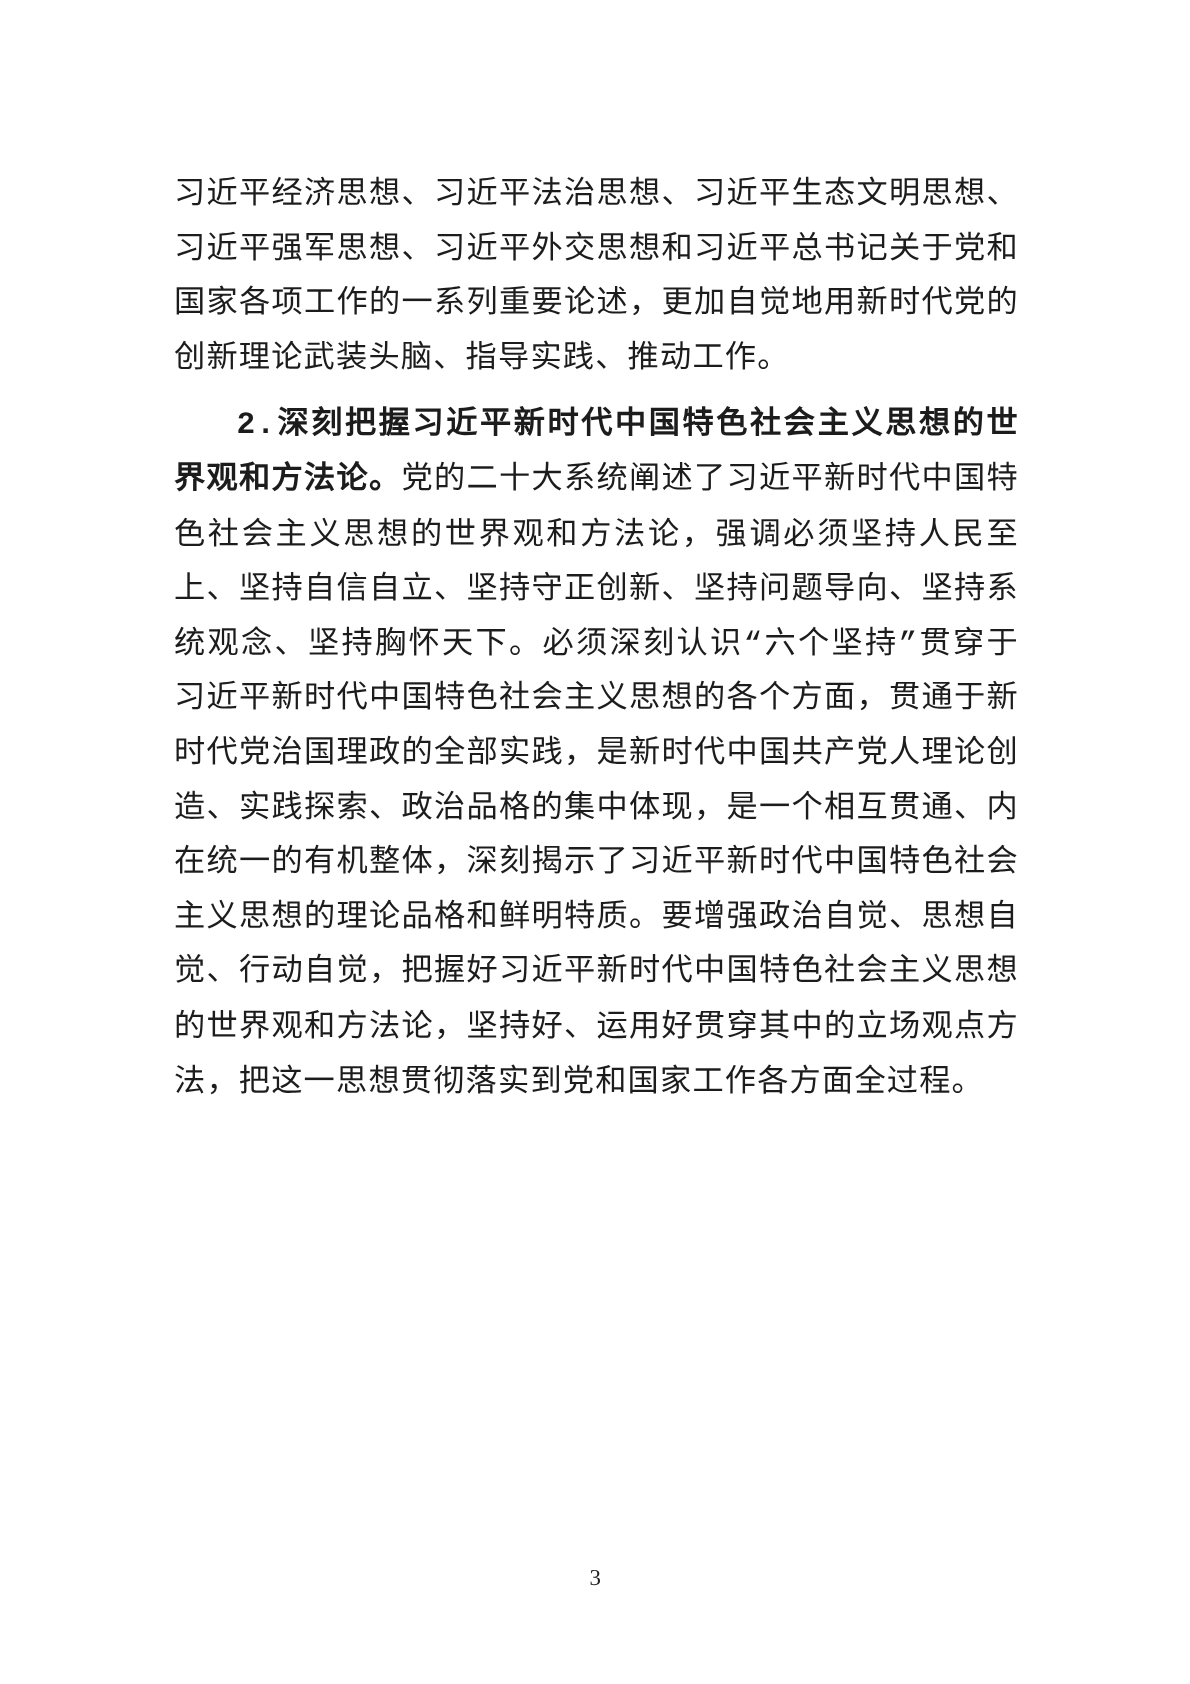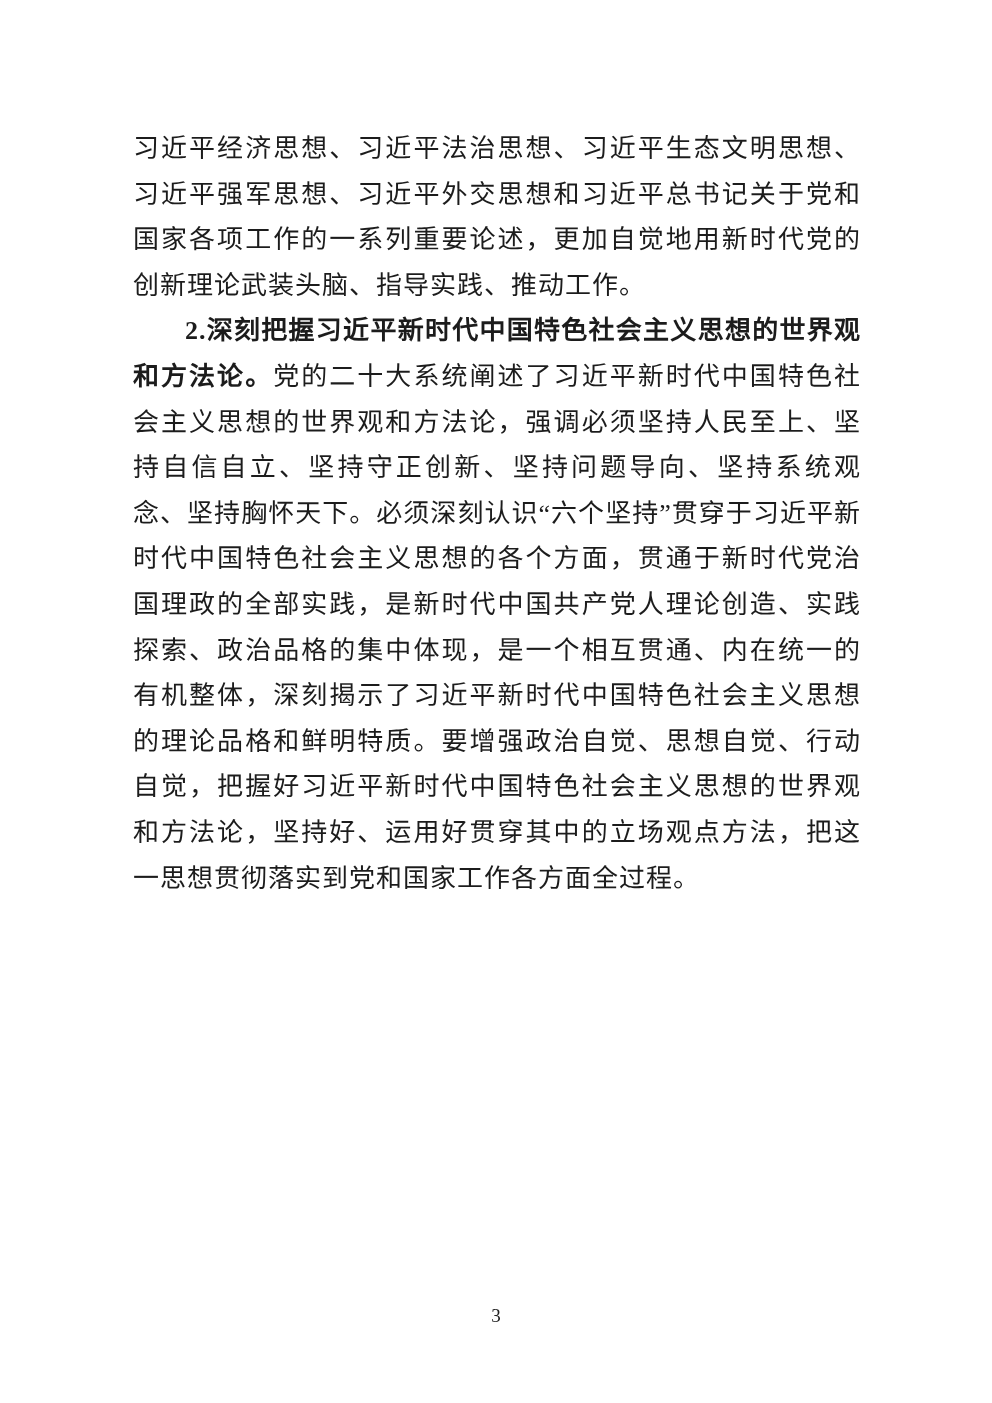--- a/index.html
+++ b/index.html
@@ -23,25 +23,26 @@
     left: 133px;
     top: 126px;
     width: 728px;
     font-size: 26px;
     line-height: 45.6px;
     letter-spacing: 1px;
     text-align: justify;
     text-justify: inter-character;
   }
   .content p {
-    margin: 0;
+    margin: 12px;
     padding: 0;
   }
   .content p.indent {
     text-indent: 2em;
+    font-family: Liberation Mono, monospace;
   }
   .lead {
     font-weight: 700;
   }
   .page-number {
     position: absolute;
     left: 0;
     top: 1304px;
     width: 992px;
     text-align: center;

